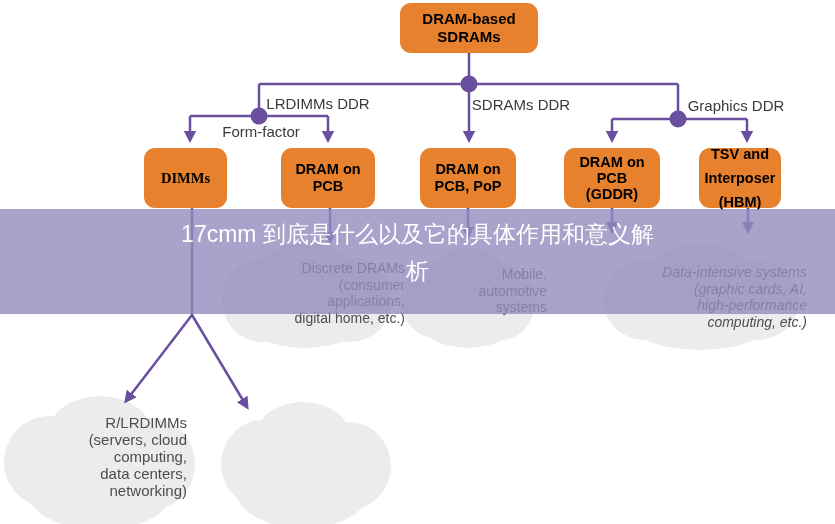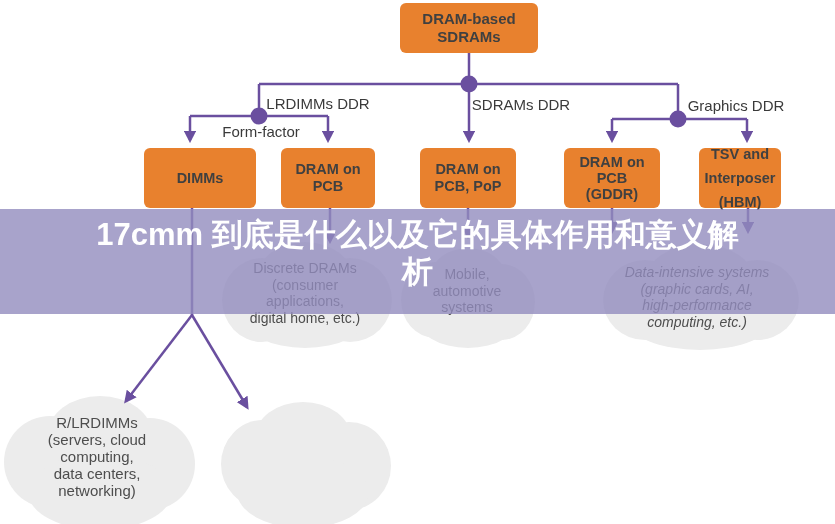--- a/index.html
+++ b/index.html
@@ -2,43 +2,43 @@
 <html><head>
 <meta charset="utf-8">
 <style>
   html,body{margin:0;padding:0;background:#fff;}
   .stage{
     position:relative;width:835px;height:524px;background:#ffffff;
     overflow:hidden;font-family:"Liberation Sans",sans-serif;
   }
   .stage svg{position:absolute;left:0;top:0;z-index:1;}
   .node{
-    position:absolute;z-index:2;background:#E8812E;color:#404040;
+    position:absolute;z-index:2;background:#E8812E;color:#000000;
     display:flex;align-items:center;justify-content:center;text-align:center;
     font-weight:bold;font-size:14.5px;line-height:17px;white-space:pre-line;
-    border-radius:6px;
+    border-radius:11px;
   }
   .node.root{font-size:15px;line-height:18px;}
   .branch-label{
     position:absolute;z-index:2;color:#3A3A3A;font-size:15px;line-height:16px;
     text-align:center;white-space:nowrap;
   }
   .cloud-text{
     position:absolute;z-index:2;color:#4D4D4D;font-size:14px;line-height:16.5px;
-    text-align:center;white-space:pre-line;
+    text-align:right;white-space:pre-line;
   }
   .cloud-text.big{font-size:15px;line-height:17px;}
   .banner{
     position:absolute;left:0;top:209px;width:835px;height:105px;z-index:3;
     background:rgba(146,140,190,0.80);
     display:flex;flex-direction:column;align-items:center;justify-content:flex-start;
     padding-top:7px;box-sizing:border-box;
   }
   .banner .line{
-    color:#ffffff;font-weight:bold;font-size:31px;line-height:37px;
+    color:#ffffff;font-weight:normal;font-size:23px;line-height:37px;
     text-align:center;white-space:nowrap;
   }
 </style>
 </head>
 <body>
 
 <div class="stage">
 
   <svg width="835" height="524" viewBox="0 0 835 524">
     <defs>
@@ -101,21 +101,21 @@
     <g fill="#6A4F9F">
       <circle cx="469" cy="84" r="8.5"></circle>
       <circle cx="259" cy="116" r="8.5"></circle>
       <circle cx="678" cy="119" r="8.5"></circle>
     </g>
   </svg>
 
   <div class="node root" style="left:400px;top:3px;width:138px;height:50px;">DRAM-based
 SDRAMs</div>
 
-  <div class="node" style="left:144px;top:148px;width:112px;height:60px;">DIMMs</div>
+  <div class="node" style="left:144px;top:148px;width:83px;height:60px;font-family:Liberation Serif, serif;">DIMMs</div>
 
   <div class="node" style="left:281px;top:148px;width:94px;height:60px;">DRAM on
 PCB</div>
 
   <div class="node" style="left:420px;top:148px;width:96px;height:60px;">DRAM on
 PCB, PoP</div>
 
   <div class="node" style="left:564px;top:148px;width:96px;height:60px;line-height:16px;">DRAM on
 PCB
 (GDDR)</div>

